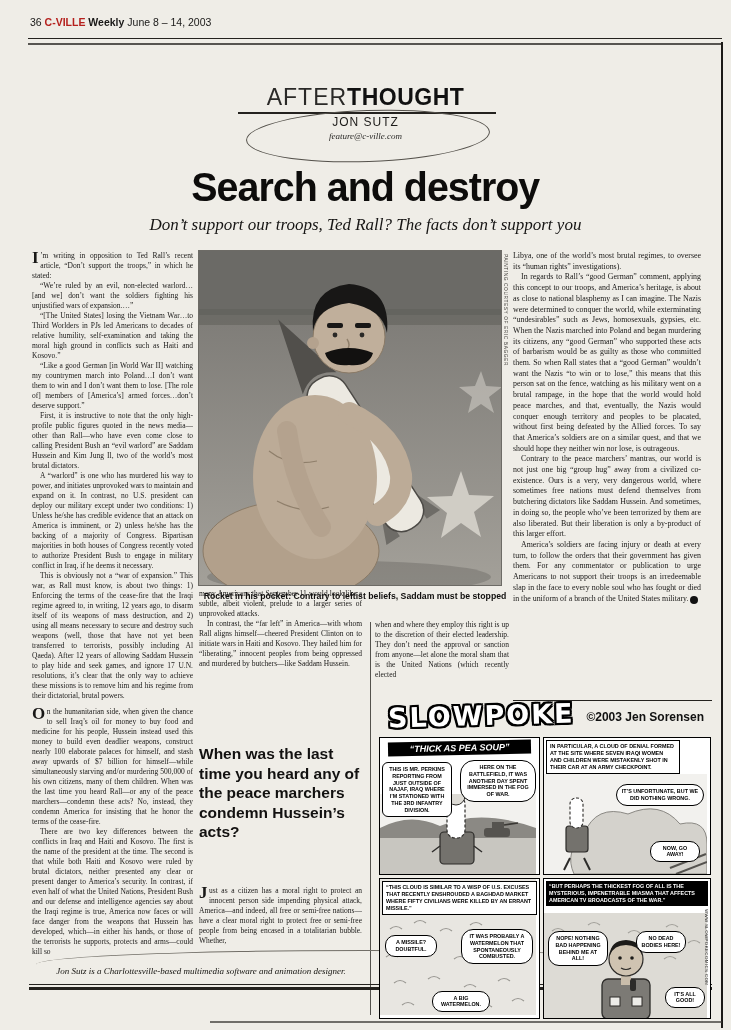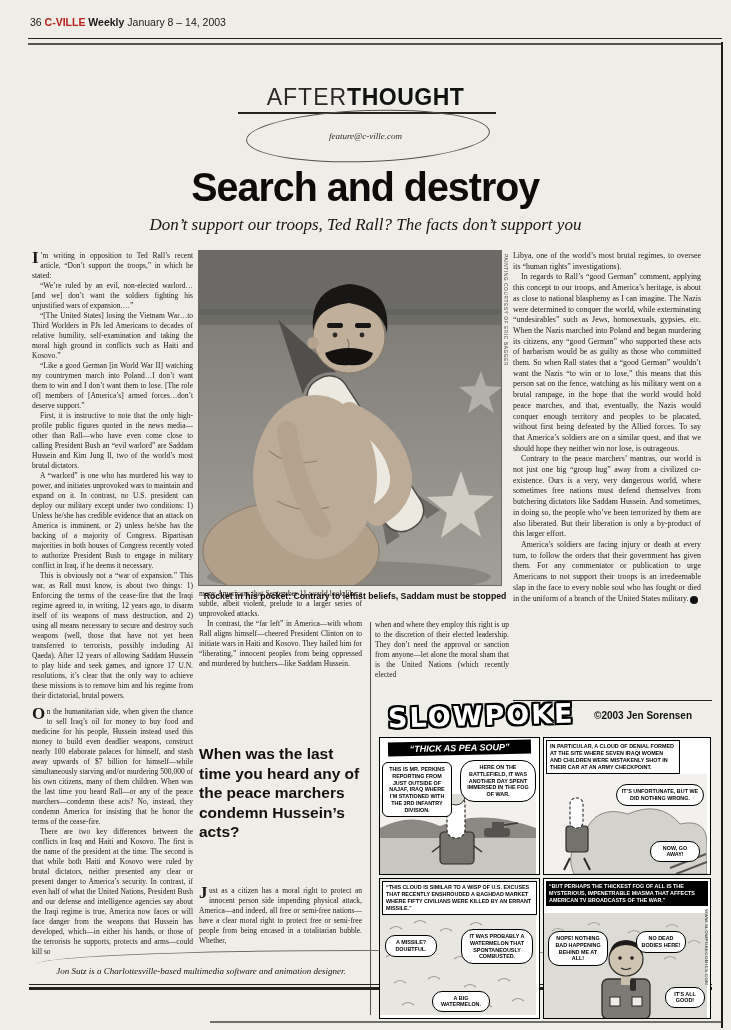--- a/index.html
+++ b/index.html
@@ -55,21 +55,21 @@
   
   #vline{left:370px;top:622px;width:1px;height:393px;background:#54524d;}
   #col4-rule{left:513px;top:700px;width:199px;height:1px;background:#24221f;}
 
   
   #swash{left:36px;top:950px;width:660px;height:28px;border-top:1.2px solid #716e67;border-radius:50%;}
   #footer{left:36px;top:966px;width:330px;text-align:center;font-style:italic;font-size:9px;color:#14130f;}
 
   
   #comic{left:376px;top:704px;width:336px;height:314px;font-family:"Liberation Sans",sans-serif;}
-  #comic-copy{position:absolute;right:20px;top:6px;font-size:10px;font-weight:bold;color:#111;}
+  #comic-copy{position:absolute;right:8px;top:6px;font-size:12px;font-weight:bold;color:#111;}
   #comic-logo{position:absolute;left:12px;top:-4px;font-family:"DejaVu Sans",sans-serif;font-weight:bold;
               font-size:27px;letter-spacing:2px;color:#fff;transform:rotate(-1.5deg);
               text-shadow:-2px -2px 0 #000,2px -2px 0 #000,-2px 2px 0 #000,2px 2px 0 #000,0 -2px 0 #000,0 2px 0 #000,-2px 0 0 #000,2px 0 0 #000;}
   .panel{position:absolute;border:1.6px solid #000;background:#fff;overflow:hidden;}
   #panel1{left:3px;top:33px;width:159px;height:136px;}
   #panel2{left:167px;top:33px;width:166px;height:136px;}
   #panel3{left:3px;top:174px;width:159px;height:139px;}
   #panel4{left:167px;top:174px;width:166px;height:139px;}
   .pcap{position:absolute;background:#fff;border:1px solid #000;padding:2px 3px;font-weight:bold;
         font-size:5.4px;line-height:1.3;color:#000;z-index:3;}
@@ -85,30 +85,31 @@
   #rborder{left:721px;top:42px;width:1.6px;height:986px;background:#1b1a18;}
   #bline{left:210px;top:1021px;width:512px;height:2px;background:#3a3833;opacity:.7;}
 </style>
 </head>
 <body>
 
 <div id="page">
 
   <div class="abs" id="hdr">
     <span>36</span>
-    <span class="red">C-VILLE</span><span class="b"> Weekly</span><span> January 8 – 14, 2003</span>
+    <span class="red">C-VILLE</span><span class="b"> Weekly</span><span> June 8 – 14, 2003</span>
   </div>
   <div class="abs rule" style="left:28px;top:38px;width:694px;height:1px;"></div>
   <div class="abs rule" style="left:28px;top:43px;width:694px;height:2px;opacity:.75;"></div>
 
   <div class="abs" id="at">
     <span class="t1">AFTER</span><span class="t2">THOUGHT</span>
   </div>
   <div class="abs rule" id="at-rule"></div>
   <div class="abs" id="at-ellipse"></div>
+  <div class="abs" id="author">JON SUTZ</div>
   <div class="abs" id="headline"><span>Search and destroy</span></div>
 
   <div class="abs" id="email">feature@c-ville.com</div>
   <div class="abs" id="subhead">Don’t support our troops, Ted Rall? The facts don’t support you</div>
 
   <div class="abs col" id="col1">
     <p class="para ni"><span class="dc">I</span><span>’m writing in opposition to Ted Rall’s recent article, “Don’t support the troops,” in which he stated:</span></p>
     <p class="para">“We’re ruled by an evil, non-elected warlord…[and we] don’t want the soldiers fighting his unjustified wars of expansion.…”</p>
     <p class="para">“[The United States] losing the Vietnam War…to Third Worlders in PJs led Americans to decades of relative humility, self-examination and taking the moral high ground in conflicts such as Haiti and Kosovo.”</p>
     <p class="para">“Like a good German [in World War II] watching my countrymen march into Poland…I don’t want them to win and I don’t want them to lose. [The role of] members of [America’s] armed forces…don’t deserve support.”</p>

